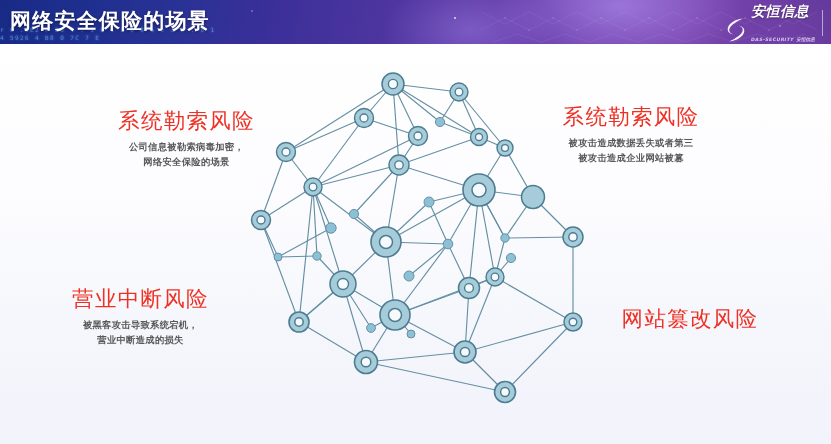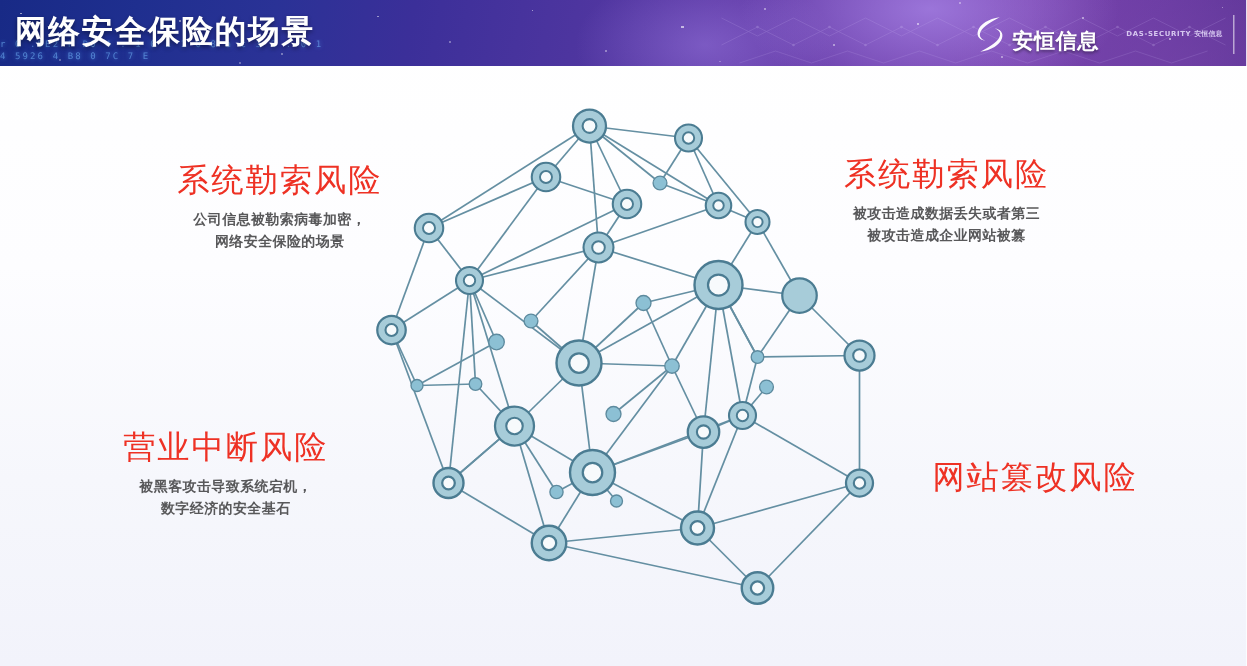--- a/index.html
+++ b/index.html
@@ -84,21 +84,21 @@
     white-space:nowrap;
   }
 
   
   #logo-block{
     position:absolute; right:8px; top:8px; height:30px;
     display:flex; align-items:center; gap:7px;
   }
   .brand{ display:flex; align-items:flex-end; gap:4px; }
   .brand-mark{ width:22px; height:26px; flex:0 0 22px; }
-  .brand-words{ display:flex; flex-direction:row; gap:18px; }
+  .brand-words{ display:flex; flex-direction:column; gap:18px;font-style:italic; }
   .brand-cn{
     font-size:14px; font-weight:700; color:#ffffff; letter-spacing:.5px;
     line-height:15px; white-space:nowrap;
     text-shadow:0 1px 2px rgba(0,0,0,.4);
   }
   .brand-en{
     font-size:4.6px; font-weight:700; color:#d7c8f0;
     letter-spacing:.45px; line-height:6px; white-space:nowrap;
   }
   .brand-en .cn2{ letter-spacing:.1px; }
@@ -128,21 +128,21 @@
     font-size:21.5px; font-weight:400; color:#ee3124;
     letter-spacing:1.3px; line-height:26px; white-space:nowrap;
   }
   .risk-desc{
     margin-top:5px;
     font-size:9.3px; font-weight:700; color:#58585a;
     line-height:15px; letter-spacing:.3px;
   }
   #risk-ransom  { left:84px;  top:108px; width:205px; }
   #risk-leak    { left:527px; top:104px; width:208px; }
-  #risk-outage  { left:48px;  top:286px; width:205px; }
+  #risk-outage  { left:38px;  top:286px; width:205px; }
   #risk-tamper  { left:586px; top:306px; width:208px; }
   #risk-tamper .risk-desc{ width:175px; margin-left:auto; margin-right:auto; }
   #risk-leak .risk-desc{ width:186px; margin-left:auto; margin-right:auto; }
 </style>
 </head>
 <body>
 
 <div id="slide">
 
   <div id="header">
@@ -404,20 +404,20 @@
 
   <div class="risk" id="risk-leak">
     <div class="risk-title">系统勒索风险</div>
     <div class="risk-desc" style="white-space:pre-line">被攻击造成数据丢失或者第三
 被攻击造成企业网站被篡</div>
   </div>
 
   <div class="risk" id="risk-outage">
     <div class="risk-title">营业中断风险</div>
     <div class="risk-desc" style="white-space:pre-line">被黑客攻击导致系统宕机，
-数字经济的安全基石</div>
+营业中断造成的损失</div>
   </div>
 
   <div class="risk" id="risk-tamper">
     <div class="risk-title">网站篡改风险</div>
   </div>
 
 </div>
 
 </body></html>

